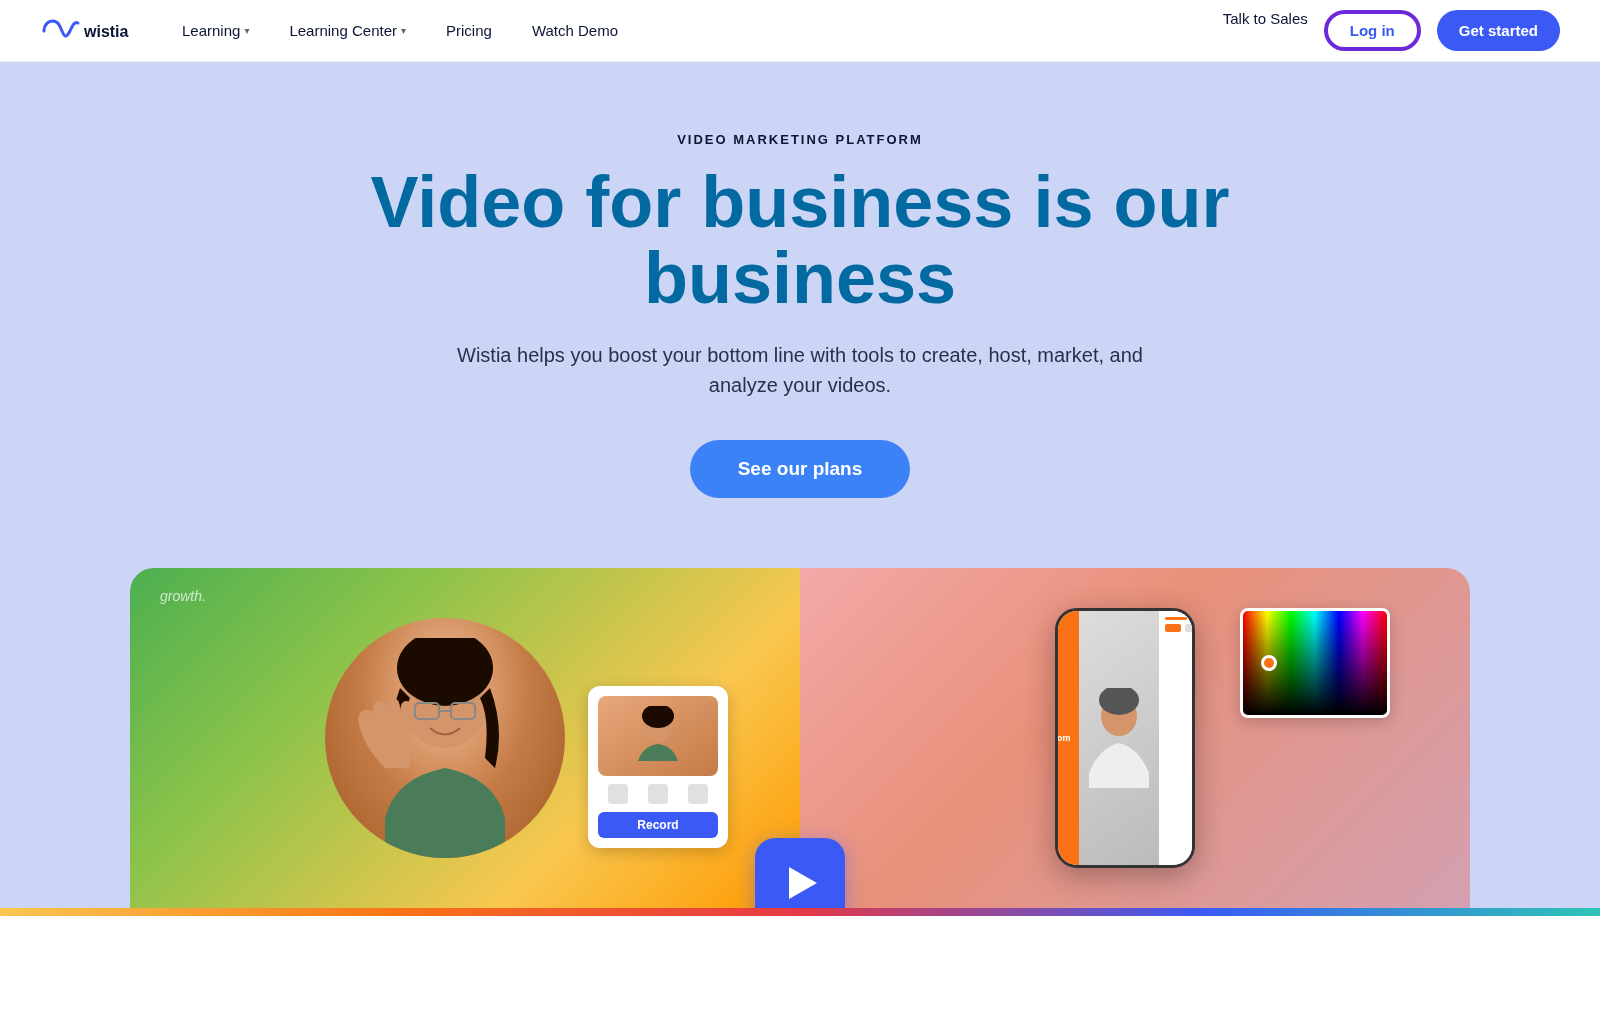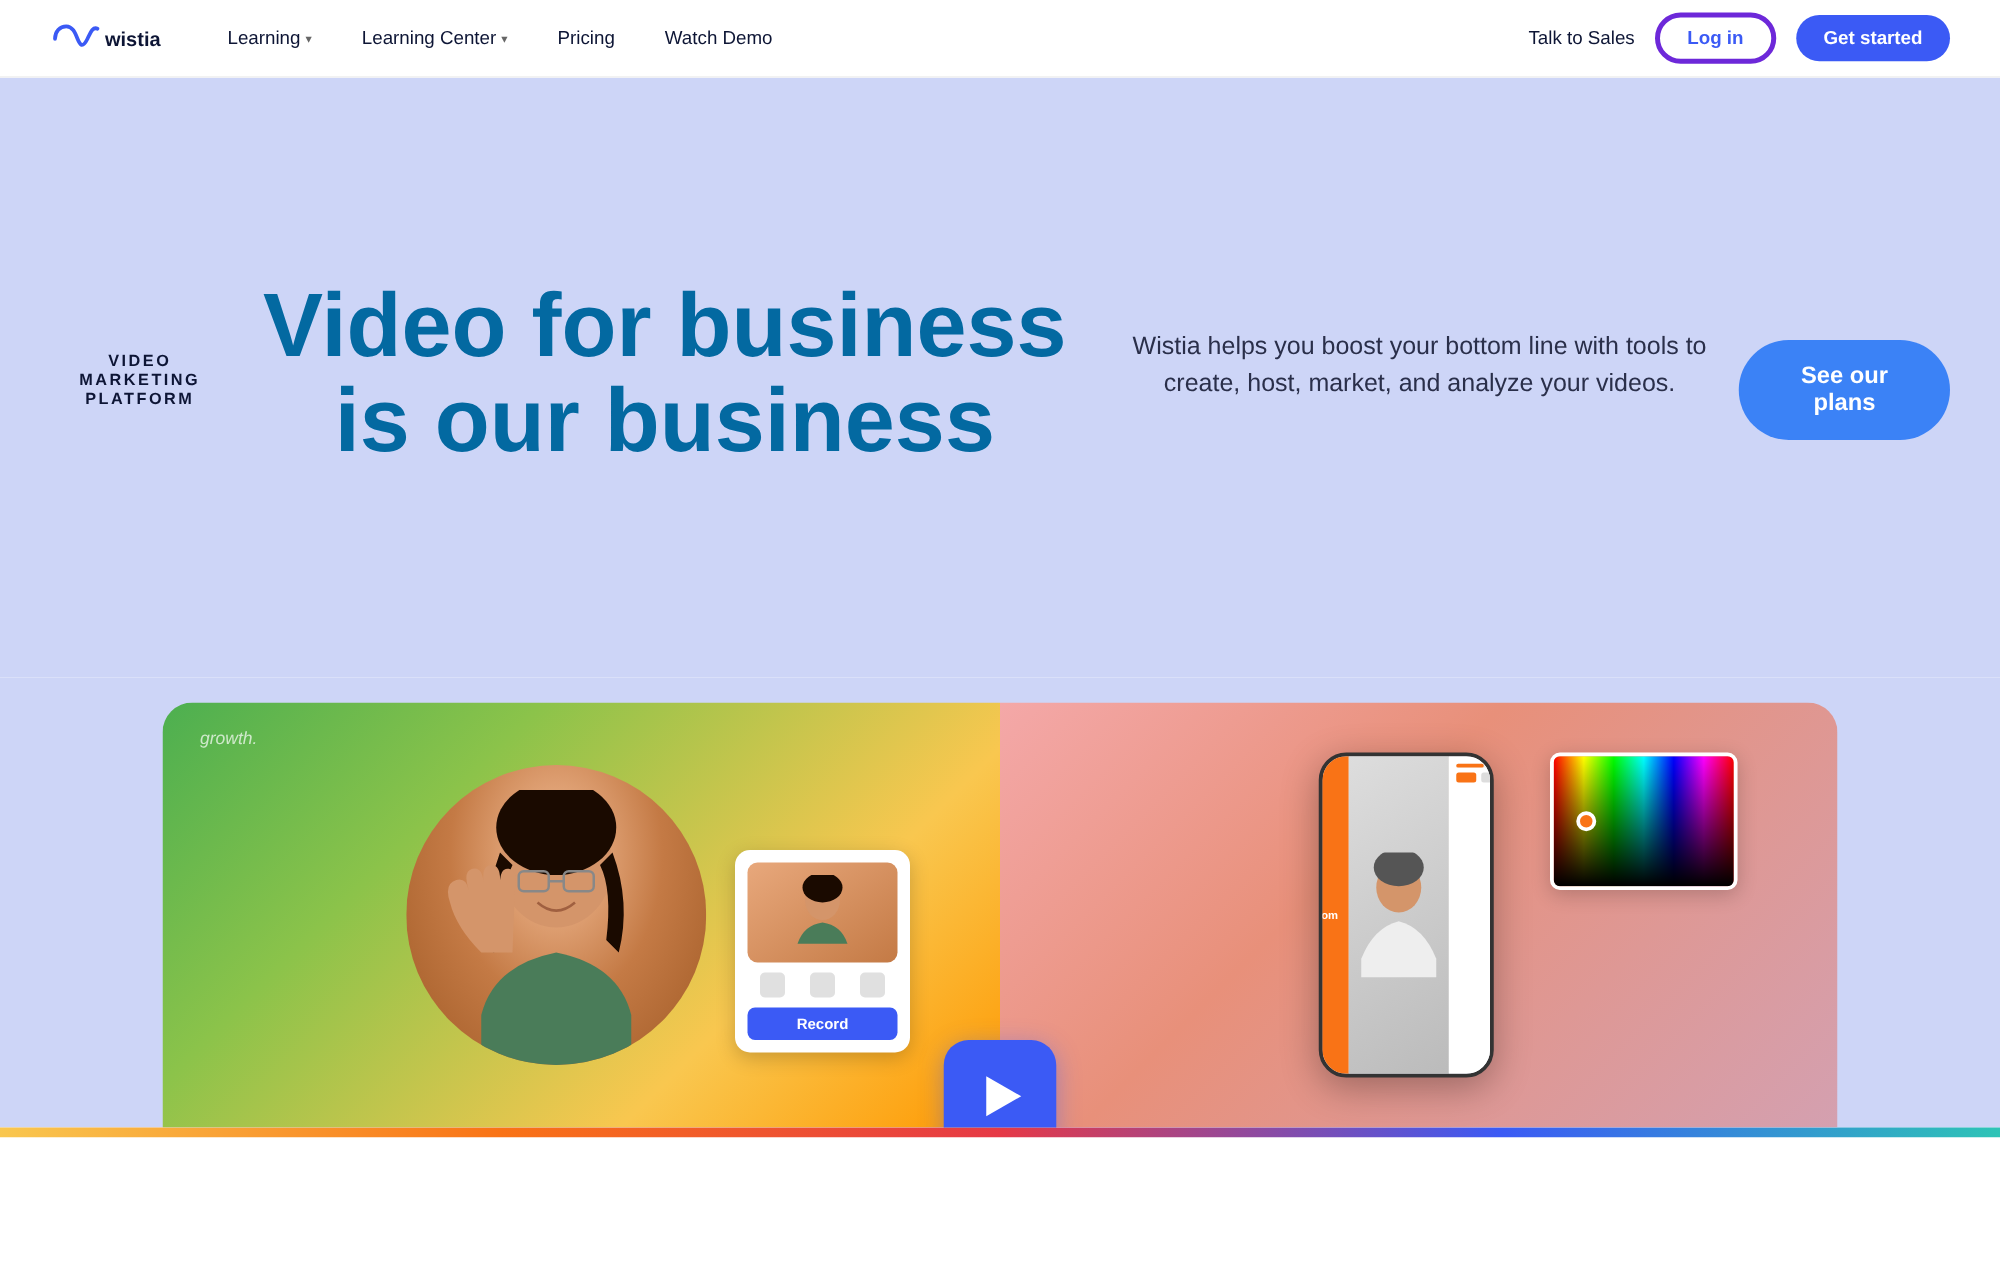--- a/index.html
+++ b/index.html
@@ -36,21 +36,20 @@
       height: 62px;
       font-size: 15px;
       font-weight: 500;
       color: #0d1535;
       text-decoration: none;
       cursor: pointer;
     }
     .nav-chevron { font-size: 10px; color: #666; }
     .nav-right {
       display: flex;
-      align-items: center;
       gap: 16px;
     }
     .nav-talk {
       font-size: 15px;
       font-weight: 500;
       color: #0d1535;
       cursor: pointer;
     }
     .btn-login {
       padding: 8px 22px;
@@ -71,20 +70,21 @@
       color: #fff;
       background: #3b5af5;
       cursor: pointer;
     }
 
     
     .hero {
       background: #cdd5f7;
       min-height: 480px;
       display: flex;
+      flex-direction: column;
       align-items: center;
       padding: 70px 40px 50px;
       text-align: center;
     }
     .hero-eyebrow {
       font-size: 13px;
       font-weight: 700;
       letter-spacing: 2px;
       text-transform: uppercase;
       color: #0d1535;

